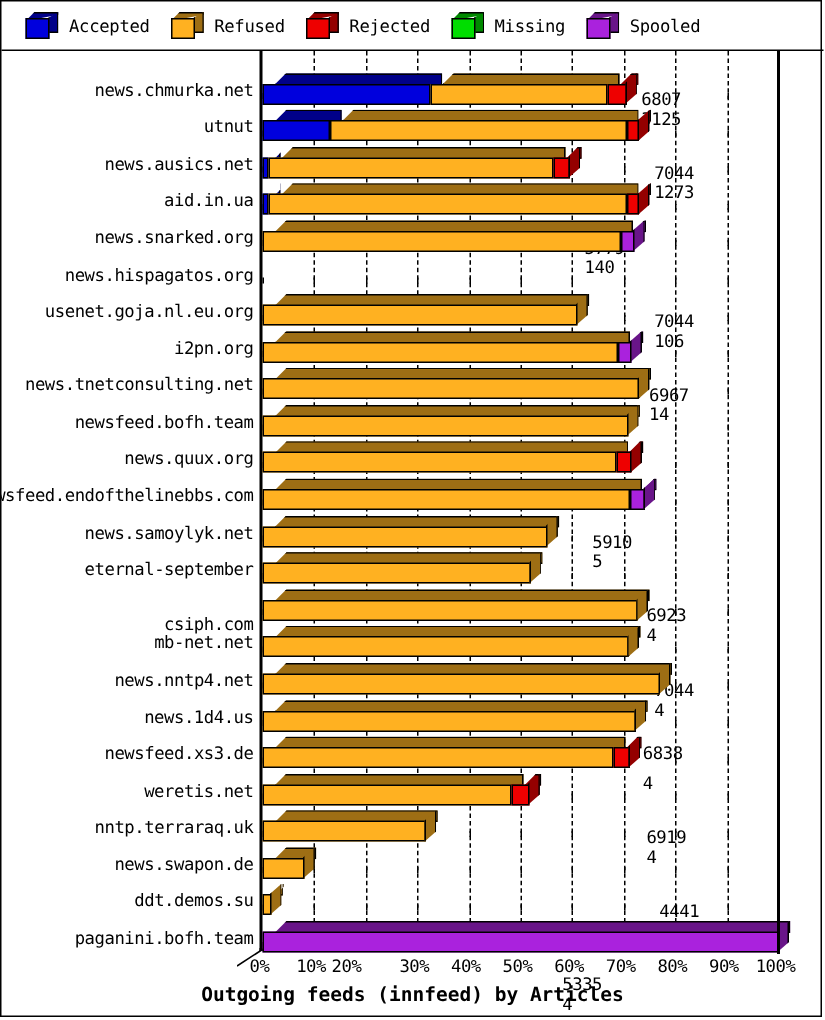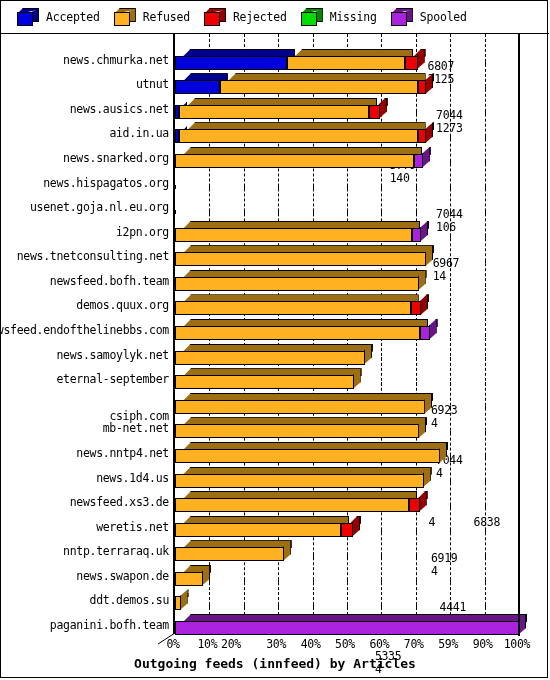--- a/index.html
+++ b/index.html
@@ -112,21 +112,21 @@
         <div class="ylabel" style="top: 19.5833px;">news.chmurka.net</div>
         <div class="ylabel" style="top: 44.1667px;">utnut</div>
         <div class="ylabel" style="top: 68.75px;">news.ausics.net</div>
         <div class="ylabel" style="top: 93.3333px;">aid.in.ua</div>
         <div class="ylabel" style="top: 117.917px;">news.snarked.org</div>
         <div class="ylabel" style="top: 142.5px;">news.hispagatos.org</div>
         <div class="ylabel" style="top: 167.083px;">usenet.goja.nl.eu.org</div>
         <div class="ylabel" style="top: 191.667px;">i2pn.org</div>
         <div class="ylabel" style="top: 216.25px; margin-left: 13px;">news.tnetconsulting.net</div>
         <div class="ylabel" style="top: 240.833px;">newsfeed.bofh.team</div>
-        <div class="ylabel" style="top: 265.417px;">demos.quux.org</div>
+        <div class="ylabel" style="top: 265.417px;">news.quux.org</div>
         <div class="ylabel" style="top: 290px;">newsfeed.endofthelinebbs.com</div>
         <div class="ylabel" style="top: 314.583px;">news.samoylyk.net</div>
         <div class="ylabel" style="top: 339.167px;">eternal-september</div>
         <div class="ylabel" style="top: 376px; margin-left: 36px;">csiph.com</div>
         <div class="ylabel" style="top: 388.333px;">mb-net.net</div>
         <div class="ylabel" style="top: 412.917px;">news.nntp4.net</div>
         <div class="ylabel" style="top: 437.5px;">news.1d4.us</div>
         <div class="ylabel" style="top: 462.083px;">newsfeed.xs3.de</div>
         <div class="ylabel" style="top: 486.667px;">weretis.net</div>
         <div class="ylabel" style="top: 511.25px;">nntp.terraraq.uk</div>
@@ -293,20 +293,27 @@
           <div class="rowtick" style="left: 68.8px;"></div>
           <div class="rowtick" style="left: 103.2px;"></div>
           <div class="rowtick" style="left: 137.6px;"></div>
           <div class="rowtick" style="left: 172px;"></div>
           <div class="rowtick" style="left: 206.4px;"></div>
           <div class="rowtick" style="left: 240.8px;"></div>
           <div class="rowtick" style="left: 275.2px;"></div>
           <div class="rowtick" style="left: 309.6px;"></div>
           <div class="rowtick" style="left: 344px;"></div>
         </div>
+        <div class="bar" style="top: 162.083px; left: 0px; width: 344px;">
+          <div class="seg-top" style="left: 8px; width: 209.84px; background: rgb(158, 110, 20);"></div>
+          <div class="seg" style="left: 0px; width: 209.84px; background: rgb(255, 177, 33);"></div>
+          <div class="seg-right" style="left: 208.84px; background: rgb(158, 110, 20);"></div>
+          <div class="vallabel" style="left: 219.84px; top: 160.083px;">5910</div>
+          <div class="vallabel" style="left: 219.84px; top: 173.083px;">5</div>
+        </div>
         <div class="rowticks" style="top: 204.167px;">
           <div class="rowtick" style="left: 0px;"></div>
           <div class="rowtick" style="left: 34.4px;"></div>
           <div class="rowtick" style="left: 68.8px;"></div>
           <div class="rowtick" style="left: 103.2px;"></div>
           <div class="rowtick" style="left: 137.6px;"></div>
           <div class="rowtick" style="left: 172px;"></div>
           <div class="rowtick" style="left: 206.4px;"></div>
           <div class="rowtick" style="left: 240.8px;"></div>
           <div class="rowtick" style="left: 275.2px;"></div>
@@ -352,21 +359,21 @@
           <div class="rowtick" style="left: 206.4px;"></div>
           <div class="rowtick" style="left: 240.8px;"></div>
           <div class="rowtick" style="left: 275.2px;"></div>
           <div class="rowtick" style="left: 309.6px;"></div>
           <div class="rowtick" style="left: 344px;"></div>
         </div>
         <div class="bar" style="top: 235.833px; left: 0px; width: 344px;">
           <div class="seg-top" style="left: 8px; width: 243.552px; background: rgb(158, 110, 20);"></div>
           <div class="seg" style="left: 0px; width: 243.552px; background: rgb(255, 177, 33);"></div>
           <div class="seg-right" style="left: 242.552px; background: rgb(158, 110, 20);"></div>
-          <div class="vallabel" style="left: 253.552px; top: 247px; margin-left: 45px;">6838</div>
+          <div class="vallabel" style="left: 253.552px; top: 227px;">6838</div>
           <div class="vallabel" style="left: 253.552px; top: 246.833px;">4</div>
         </div>
         <div class="rowticks" style="top: 277.917px;">
           <div class="rowtick" style="left: 0px;"></div>
           <div class="rowtick" style="left: 34.4px;"></div>
           <div class="rowtick" style="left: 68.8px;"></div>
           <div class="rowtick" style="left: 103.2px;"></div>
           <div class="rowtick" style="left: 137.6px;"></div>
           <div class="rowtick" style="left: 172px;"></div>
           <div class="rowtick" style="left: 206.4px;"></div>
@@ -632,21 +639,21 @@
     <div id="rightborder"></div>
     <div id="xaxis">
         <div class="xtl" style="left: 0px;">0%</div>
         <div class="xtl" style="left: 34.4px;">10%</div>
         <div class="xtl" style="left: 58px; text-align: right;">20%</div>
         <div class="xtl" style="left: 103.2px;">30%</div>
         <div class="xtl" style="left: 137.6px;">40%</div>
         <div class="xtl" style="left: 172px;">50%</div>
         <div class="xtl" style="left: 206.4px;">60%</div>
         <div class="xtl" style="left: 240.8px;">70%</div>
-        <div class="xtl" style="left: 275.2px;">59%</div>
+        <div class="xtl" style="left: 275.2px;">80%</div>
         <div class="xtl" style="left: 309.6px;">90%</div>
         <div class="xtl" style="left: 344px;">100%</div>
       </div>
     <div id="title">Outgoing feeds (innfeed) by Articles</div>
   <svg width="20" height="14" style="position: absolute; left: 157px; top: 597px;">
         <line x1="0" y1="13" x2="17" y2="2" stroke="#000" stroke-width="1"></line>
       </svg>
     </div>
 
 </div>

